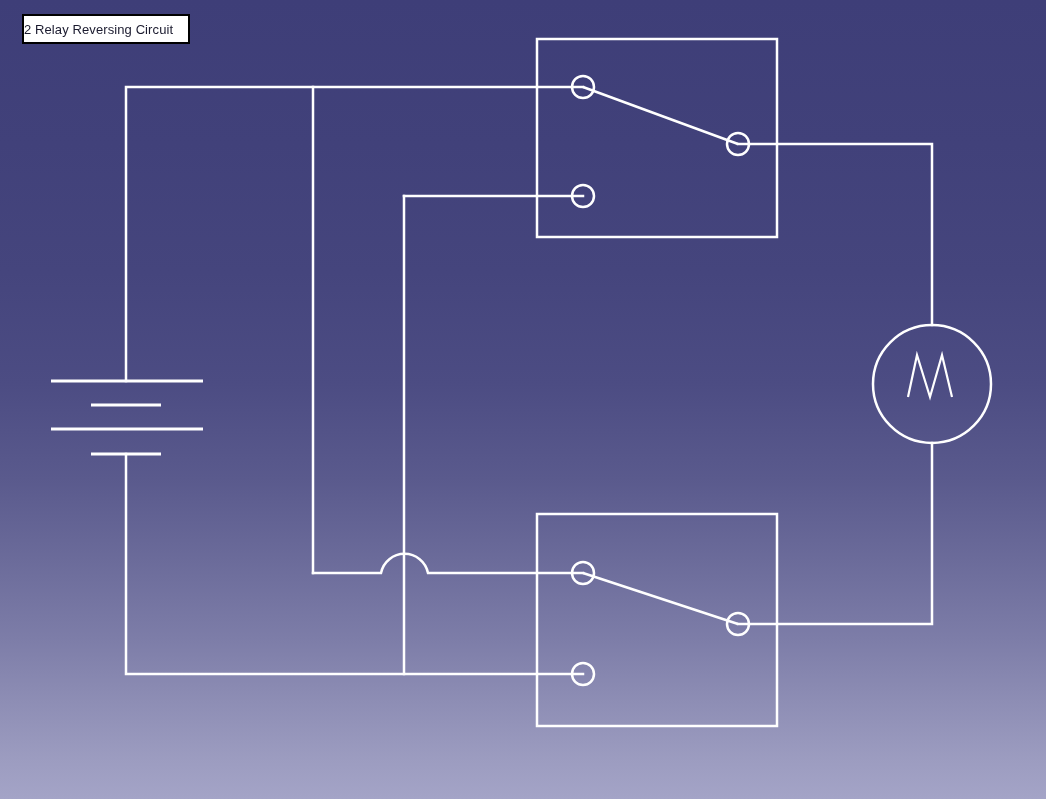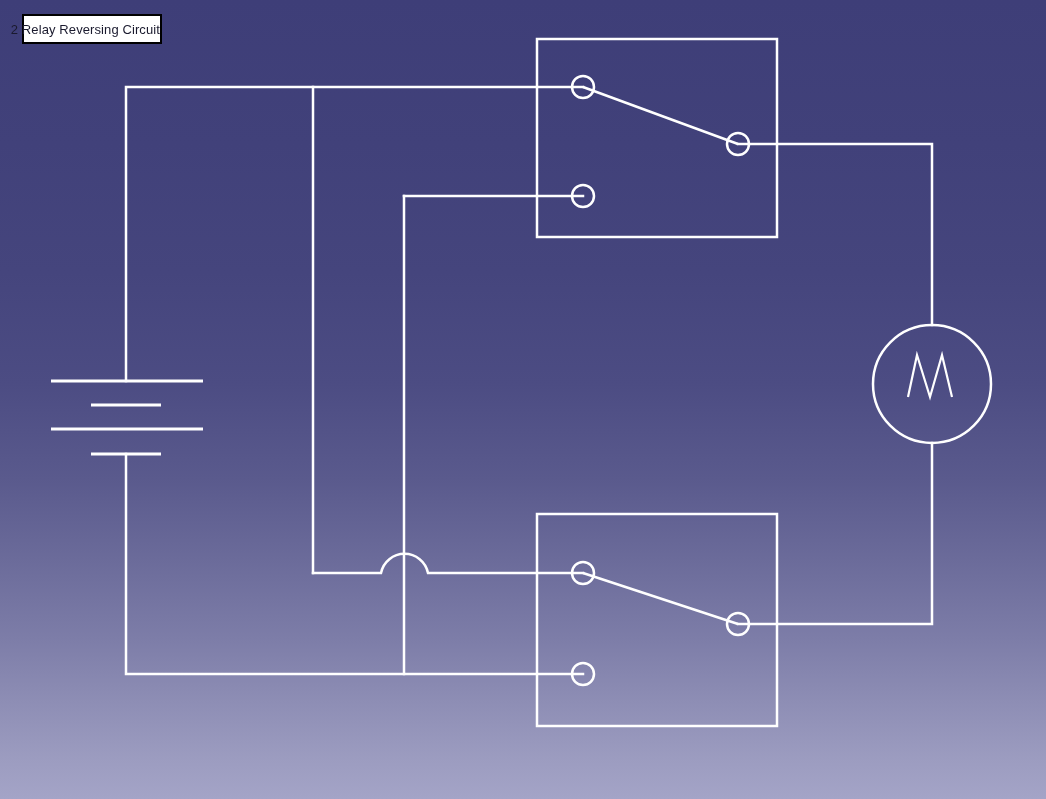--- a/index.html
+++ b/index.html
@@ -29,28 +29,28 @@
     position: absolute;
     left: 0;
     top: 0;
     width: 1046px;
     height: 799px;
   }
   .title-box {
     position: absolute;
     left: 22px;
     top: 14px;
-    width: 140px;
+    width: 168px;
     height: 30px;
     background: #ffffff;
     border: 2px solid #000000;
     box-sizing: border-box;
     display: flex;
     align-items: center;
-    justify-content: flex-end;
+    justify-content: flex-start;
   }
   .title-text {
     color: #1a1a2e;
     font-size: 13px;
     font-family: "Liberation Sans", sans-serif;
     letter-spacing: 0.1px;
     white-space: nowrap;
   }
 </style>
 </head>

